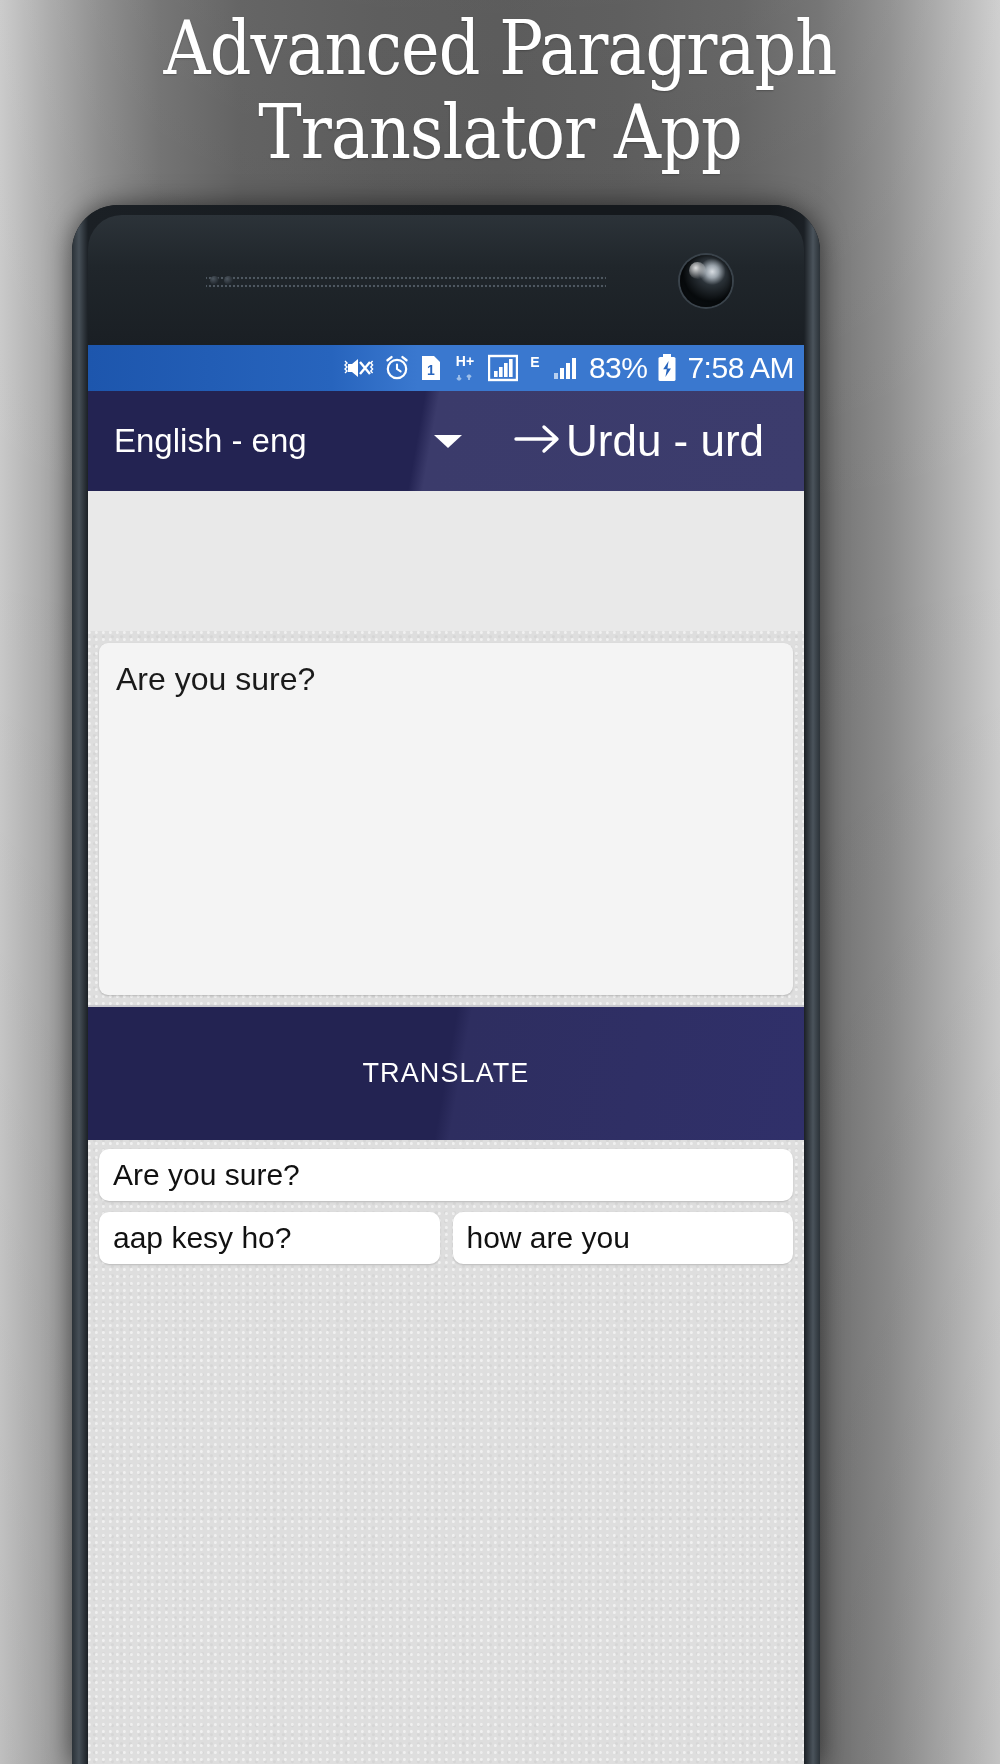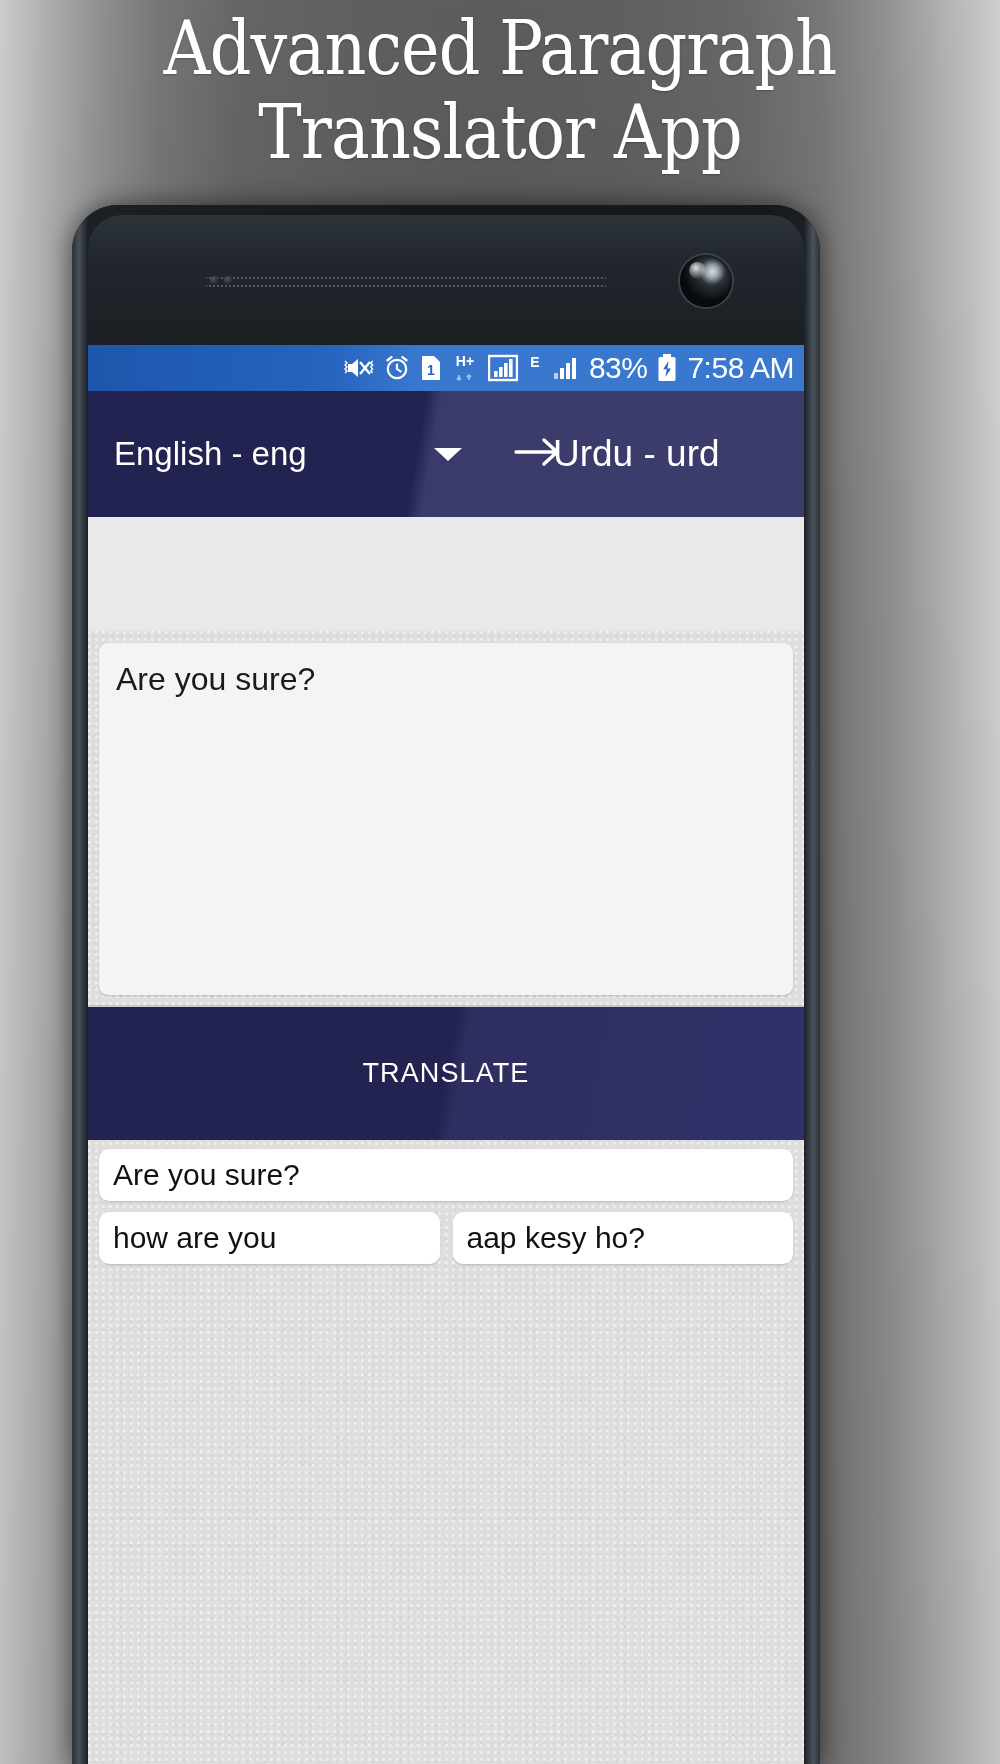--- a/index.html
+++ b/index.html
@@ -99,28 +99,28 @@
     color:#ffffff;padding-right:10px;gap:9px;
     font-size:27px;font-weight:500;
   }
   .sbicon{display:inline-flex;align-items:center;justify-content:center;}
   .sb-txt{font-size:27px;letter-spacing:0;}
   #sb-pct{font-size:30px;font-weight:400;letter-spacing:-.5px;}
   #sb-time{font-size:30px;font-weight:400;letter-spacing:-.5px;}
 
   
   #langbar{
-    height:126px;display:flex;align-items:center;
+    height:100px;display:flex;align-items:center;
     background:linear-gradient(100deg,#232352 0%,#232352 46%,#3b3b6b 48%,#3c3c6d 100%);
     color:#ffffff;position:relative;
   }
   #lang-from{position:absolute;left:26px;font-size:33px;}
   #lang-from-caret{position:absolute;left:346px;}
   #arrow-icon{position:absolute;left:425px;}
-  #lang-to{position:absolute;left:465px;font-size:37px;}
+  #lang-to{position:absolute;left:478px;font-size:44px;}
   .caret{
     width:0;height:0;border-left:14px solid transparent;border-right:14px solid transparent;
     border-top:13px solid #ffffff;
   }
 
   
   #content{
     position:absolute;left:0;right:0;top:286px;bottom:0;
     background:#dedede;
     background-image:
@@ -273,20 +273,20 @@
       <div id="translate-btn">TRANSLATE</div>
 
       <div id="history">
 
         <div class="hrow">
           <div class="hcell">Are you sure?</div>
         </div>
 
 
         <div class="hrow">
+          <div class="hcell">aap kesy ho?</div>
           <div class="hcell">how are you</div>
-          <div class="hcell">aap kesy ho?</div>
         </div>
 
       </div>
     </div>
   </div>
 </div>
 
 </body></html>

